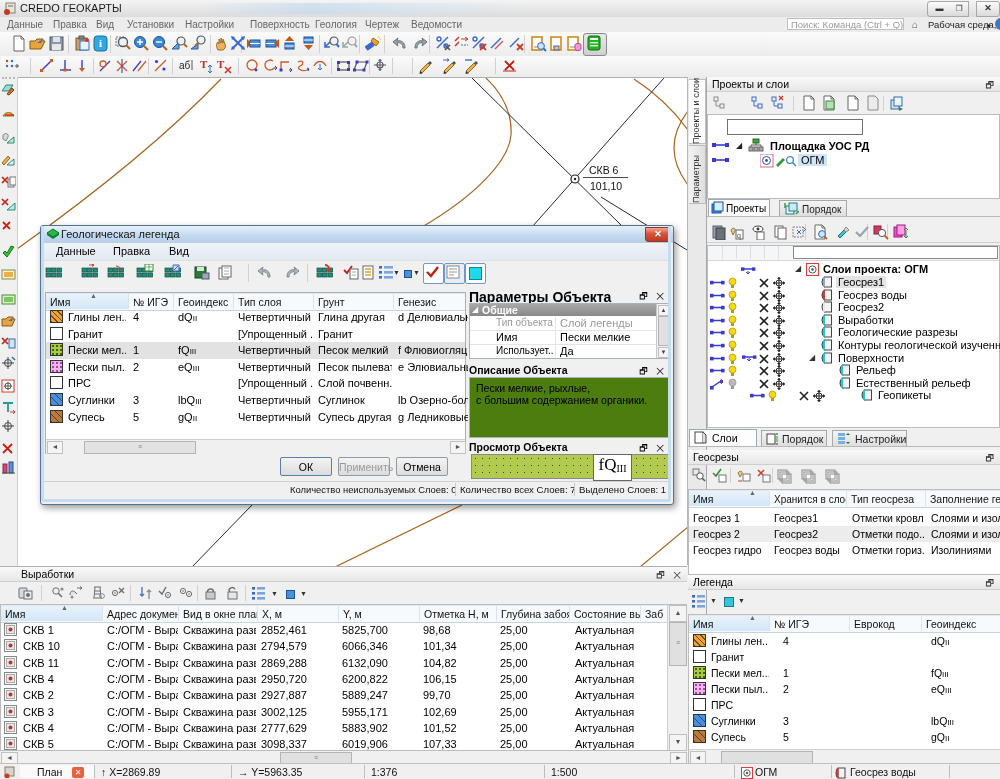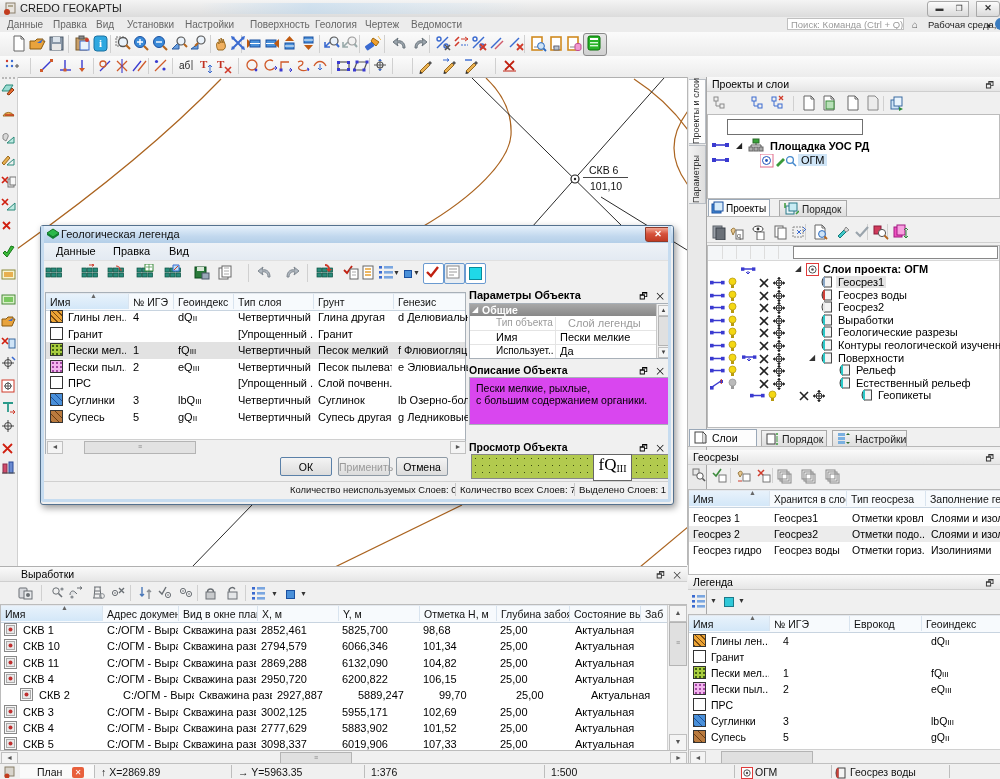--- a/index.html
+++ b/index.html
@@ -1198,21 +1198,21 @@
           </svg>
           <span class="gtxt" style="left:22px">СКВ 4</span>
           <span class="gtxt" style="left:106px;max-width:71px">С:/ОГМ - Выра...</span>
           <span class="gtxt" style="left:182px;max-width:73px">Скважина разв...</span>
           <span class="gtxt" style="left:260px">2950,720</span>
           <span class="gtxt" style="left:341px">6200,822</span>
           <span class="gtxt" style="left:422px">106,15</span>
           <span class="gtxt" style="left:499px">25,00</span>
           <span class="gtxt" style="left:574px">Актуальная</span>
         </div>
-        <div class="abs" style="left:16px;top:82.19999999999999px;width:664px;height:16px;">
+        <div class="abs" style="left:0;top:82.19999999999999px;width:664px;height:16px;">
           <svg class="abs" style="left:3px;top:1px" width="14" height="13">
             <rect x="0.5" y="0.5" width="12" height="12" fill="#f8f8f8" stroke="#888"></rect>
             <rect x="2.5" y="2.5" width="8" height="8" fill="#e8e8e8" stroke="#aaa"></rect>
             <circle cx="6.5" cy="6.5" r="2" fill="#c03030"></circle>
           </svg>
           <span class="gtxt" style="left:22px">СКВ 2</span>
           <span class="gtxt" style="left:106px;max-width:71px">С:/ОГМ - Выра...</span>
           <span class="gtxt" style="left:182px;max-width:73px">Скважина разв...</span>
           <span class="gtxt" style="left:260px">2927,887</span>
           <span class="gtxt" style="left:341px">5889,247</span>
@@ -1480,45 +1480,45 @@
         </div>
       </div>
 
    <div class="abs" style="left:0;top:146px;width:419px;height:14px;background:#f0f0f0;border-top:1px solid #d0d0d0;">
      <div class="abs" style="left:1px;top:1px;width:14px;height:11px;background:#f4f4f4;border:1px solid #c0c0c0;text-align:center;font-size:7px;line-height:10px;color:#555">◄</div>
      <div class="abs" style="left:38px;top:1px;width:110px;height:11px;background:#e2e2e2;border:1px solid #b4b4b4;text-align:center;font-size:7px;line-height:10px;color:#888">≡</div>
      <div class="abs" style="left:404px;top:1px;width:14px;height:11px;background:#f4f4f4;border:1px solid #c0c0c0;text-align:center;font-size:7px;line-height:10px;color:#555">►</div>
    </div>
  </div>
 
- <div class="abs" style="left:428px;top:63px;width:200px;height:13px;"><b style="font-size:11px;">Параметры Объекта</b><span class="abs" style="right:2px;top:0;font-size:9px;letter-spacing:3px;">🗗 ✕</span></div>
+ <div class="abs" style="left:428px;top:63px;width:200px;height:13px;"><b style="font-size:14px;">Параметры Объекта</b><span class="abs" style="right:2px;top:0;font-size:9px;letter-spacing:3px;">🗗 ✕</span></div>
  <div class="abs" style="left:428px;top:77px;width:200px;height:56px;background:#fff;border:1px solid #a8b0b8;box-sizing:border-box;">
    <div class="abs" style="left:0;top:0;width:186px;height:12px;background:linear-gradient(#a8a8a8,#888888);color:#fff;font-weight:bold;padding:0 0 0 12px;font-size:10.5px;">Общие</div>
    <span class="abs" style="left:2px;top:1px;color:#fff;font-size:8px;">◢</span>
    <div class="abs" style="left:0;top:12px;width:186px;height:14px;border-bottom:1px solid #e4e4e4;">
         <span class="abs" style="left:26px;top:1px;color:#9a9a9a;width:57px;overflow:hidden;white-space:nowrap;font-size:10px;">Тип объекта</span>
-        <span class="abs" style="left:85px;top:1px;color:#9a9a9a;border-left:1px solid #e4e4e4;padding-left:12px;height:13px;white-space:nowrap;">Слой легенды</span>
+        <span class="abs" style="left:85px;top:1px;color:#9a9a9a;border-left:1px solid #e4e4e4;padding-left:4px;height:13px;white-space:nowrap;">Слой легенды</span>
       </div>
    <div class="abs" style="left:0;top:26px;width:186px;height:14px;border-bottom:1px solid #e4e4e4;">
         <span class="abs" style="left:26px;top:1px;">Имя</span>
         <span class="abs" style="left:85px;top:1px;border-left:1px solid #e4e4e4;padding-left:4px;height:13px;white-space:nowrap;">Пески мелкие</span>
       </div>
    <div class="abs" style="left:0;top:40px;width:186px;height:14px;">
         <span class="abs" style="left:26px;top:1px;width:57px;overflow:hidden;white-space:nowrap;font-size:10px;">Использует...</span>
         <span class="abs" style="left:85px;top:1px;border-left:1px solid #e4e4e4;padding-left:4px;height:13px;">Да</span>
       </div>
 
    <div class="abs" style="left:186px;top:0;width:12px;height:54px;background:#f0f0f0;border-left:1px solid #c8c8c8;">
      <div class="abs" style="left:1px;top:1px;width:9px;height:9px;font-size:6px;text-align:center;line-height:9px;color:#444;background:#f4f4f4;border:1px solid #c0c0c0;">▲</div>
      <div class="abs" style="left:1px;top:12px;width:9px;height:28px;background:#e0e0e0;border:1px solid #b4b4b4;"></div>
      <div class="abs" style="left:1px;top:43px;width:9px;height:9px;font-size:6px;text-align:center;line-height:9px;color:#444;background:#f4f4f4;border:1px solid #c0c0c0;">▼</div>
    </div>
  </div>
  <div class="abs" style="left:428px;top:138px;width:200px;height:13px;"><b style="font-size:10.5px;">Описание Объекта</b><span class="abs" style="right:2px;top:0;font-size:9px;letter-spacing:3px;">🗗 ✕</span></div>
- <div class="abs" style="left:428px;top:151px;width:200px;height:48px;background:#d946ef;border:1px solid #a8b0b8;box-sizing:border-box;">
+ <div class="abs" style="left:428px;top:151px;width:200px;height:61px;background:#4d7c0f;border:1px solid #a8b0b8;box-sizing:border-box;">
    <div class="abs" style="left:6px;top:4px;font-size:10.5px;">Пески мелкие, рыхлые,<br>с большим содержанием органики.</div>
  </div>
  <div class="abs" style="left:428px;top:215px;width:200px;height:13px;"><b style="font-size:10.5px;">Просмотр Объекта</b><span class="abs" style="right:2px;top:0;font-size:9px;letter-spacing:3px;">🗗 ✕</span></div>
  <div class="abs" style="left:430px;top:228px;width:198px;height:25px;border:1px solid #888;box-sizing:border-box;background:#b2ca4e;background-image:radial-gradient(#3a4a10 0.7px,transparent 0.8px);background-size:7px 7px;">
    <div class="abs" style="left:121px;top:-1px;width:37px;height:25px;background:#fff;border:1px solid #666;text-align:center;font-family:'Liberation Serif',serif;font-size:17px;">fQ<span style="font-size:10px;vertical-align:-2px;">III</span></div>
  </div>
 
  <div class="btn" style="left:239px;top:231px;width:52px;border-color:#5a80a8;">ОК</div>
  <div class="btn" style="left:297px;top:231px;width:52px;color:#9a9a9a;">Применить</div>
  <div class="btn" style="left:355px;top:231px;width:52px;">Отмена</div>

